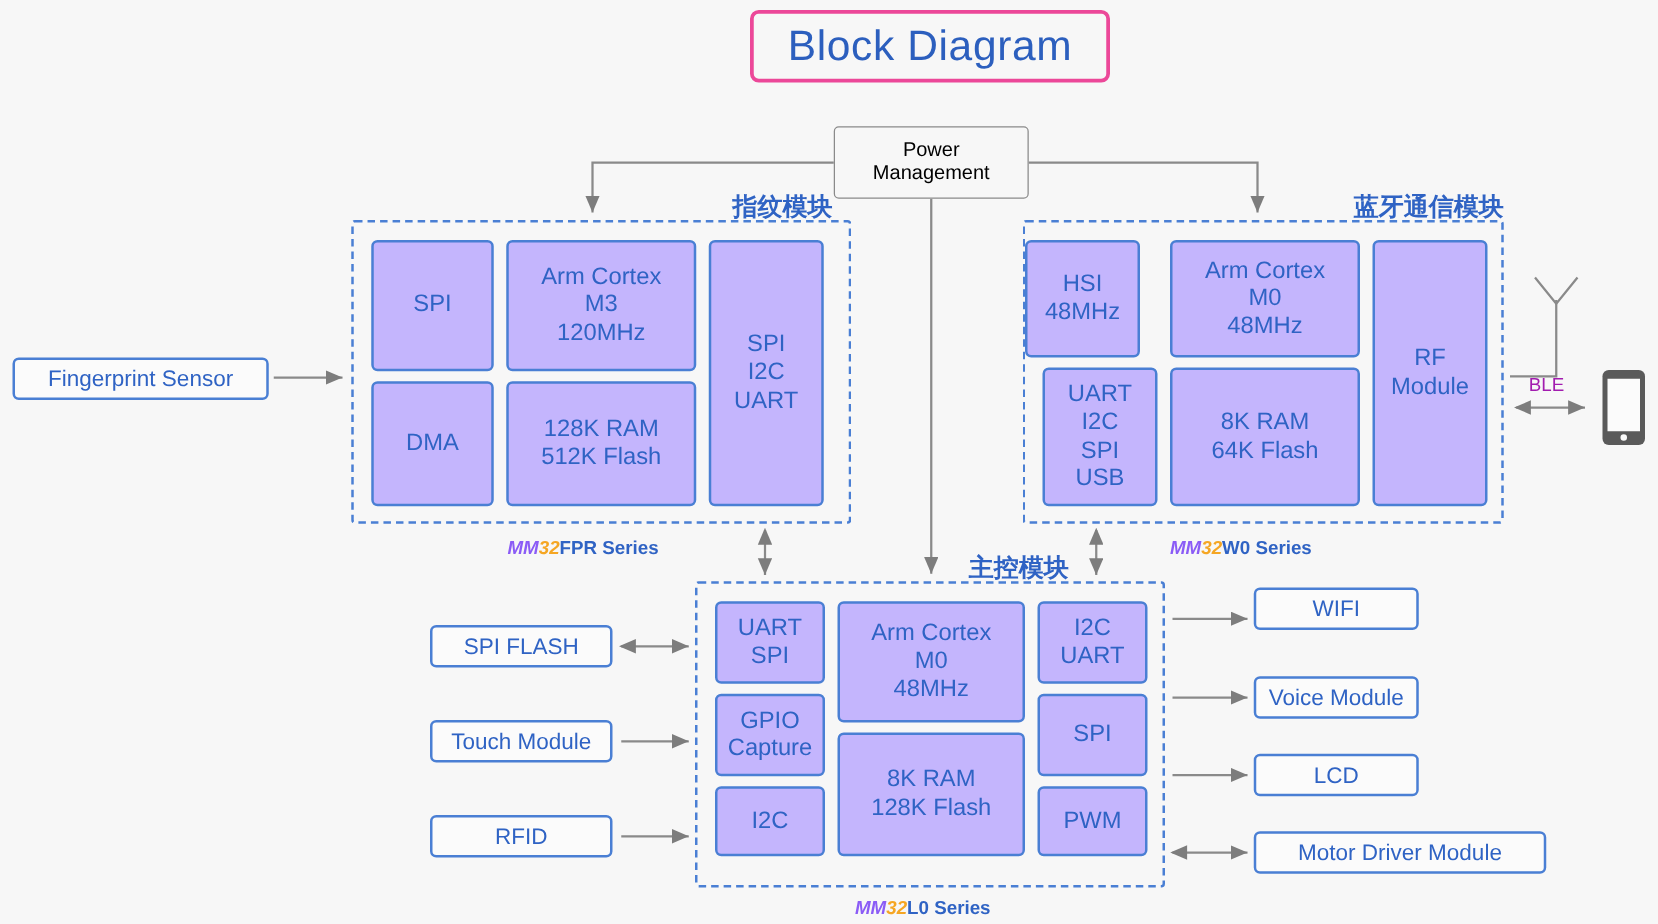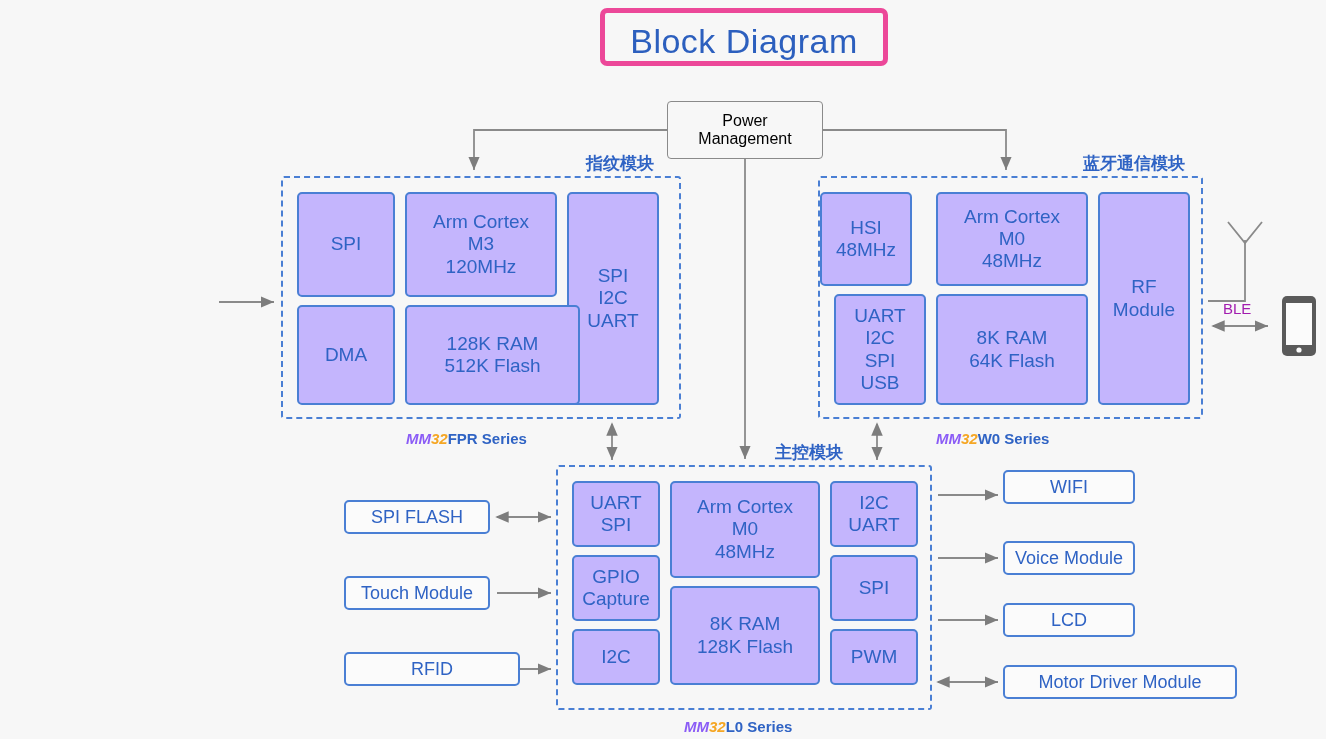--- a/index.html
+++ b/index.html
@@ -15,24 +15,24 @@
     width: 1326px;
     height: 739px;
     background: #f7f7f7;
     overflow: hidden;
   }
   .abs { position: absolute; box-sizing: border-box; }
 
   
   #title-box {
     left: 600px; top: 8px; width: 288px; height: 58px;
-    border: 5px solid #ec4899;
+    border: 3px solid #ec4899;
     border-radius: 7px;
     background: #f7f7f7;
-    display: flex; align-items: flex-end; justify-content: center;
+    display: flex; align-items: center; justify-content: center;
   }
   #title-box .t {
     font-size: 34px;
     color: #2c5fbe;
     letter-spacing: 0.5px;
   }
 
   
   #power-box {
     left: 667px; top: 101px; width: 156px; height: 58px;
@@ -73,21 +73,21 @@
     background: #fbfbfb;
     display: flex; align-items: center; justify-content: center;
     color: #2f63c4;
     font-size: 18px;
     height: 34px;
   }
 
   
   .cn-label {
     color: #2f63c4;
-    font-size: 17px;
+    font-size: 20px;
     font-weight: bold;
     white-space: nowrap;
   }
 
   
   .series {
     font-size: 15px;
     font-weight: bold;
     font-style: italic;
     white-space: nowrap;
@@ -162,20 +162,23 @@
     <span class="t">Block Diagram</span>
   </div>
 
   <div id="power-box" class="abs">
     <div>
       <div>Power</div>
       <div>Management</div>
     </div>
   </div>
 
+  <div class="abs periph" style="left:10px; top:286px; width:205px;">
+    <span>Fingerprint Sensor</span>
+  </div>
 
   <div class="abs cn-label" style="left:586px; top:152px;">指纹模块</div>
 
   <div id="mod-fpr" class="abs module">
     <div class="abs blk" style="left:14px; top:14px; width:98px; height:105px;">
       <span>SPI</span>
     </div>
     <div class="abs blk" style="left:122px; top:14px; width:152px; height:105px;">
       <div>
         <div>Arm Cortex</div>
@@ -186,21 +189,21 @@
     <div class="abs blk" style="left:284px; top:14px; width:92px; height:213px;">
       <div>
         <div>SPI</div>
         <div>I2C</div>
         <div>UART</div>
       </div>
     </div>
     <div class="abs blk" style="left:14px; top:127px; width:98px; height:100px;">
       <span>DMA</span>
     </div>
-    <div class="abs blk" style="left:122px; top:127px; width:175px; height:100px;">
+    <div class="abs blk" style="left:122px; top:127px; width:152px; height:100px;">
       <div>
         <div>128K RAM</div>
         <div>512K Flash</div>
       </div>
     </div>
   </div>
 
   <div class="abs series" style="left:406px; top:430px;">
     <span class="mm">MM</span><span class="n32">32</span><span class="rest">FPR Series</span>
   </div>
@@ -299,21 +302,21 @@
   <div class="abs series" style="left:684px; top:718px;">
     <span class="mm">MM</span><span class="n32">32</span><span class="rest">L0 Series</span>
   </div>
 
   <div class="abs periph" style="left:344px; top:576px; width:146px;">
     <span>Touch Module</span>
   </div>
   <div class="abs periph" style="left:344px; top:500px; width:146px;">
     <span>SPI FLASH</span>
   </div>
-  <div class="abs periph" style="left:344px; top:652px; width:176px;">
+  <div class="abs periph" style="left:344px; top:652px; width:146px;">
     <span>RFID</span>
   </div>
 
   <div class="abs periph" style="left:1003px; top:470px; width:132px;align-items:center;">
     <span>WIFI</span>
   </div>
   <div class="abs periph" style="left:1003px; top:541px; width:132px;">
     <span>Voice Module</span>
   </div>
   <div class="abs periph" style="left:1003px; top:603px; width:132px;">

